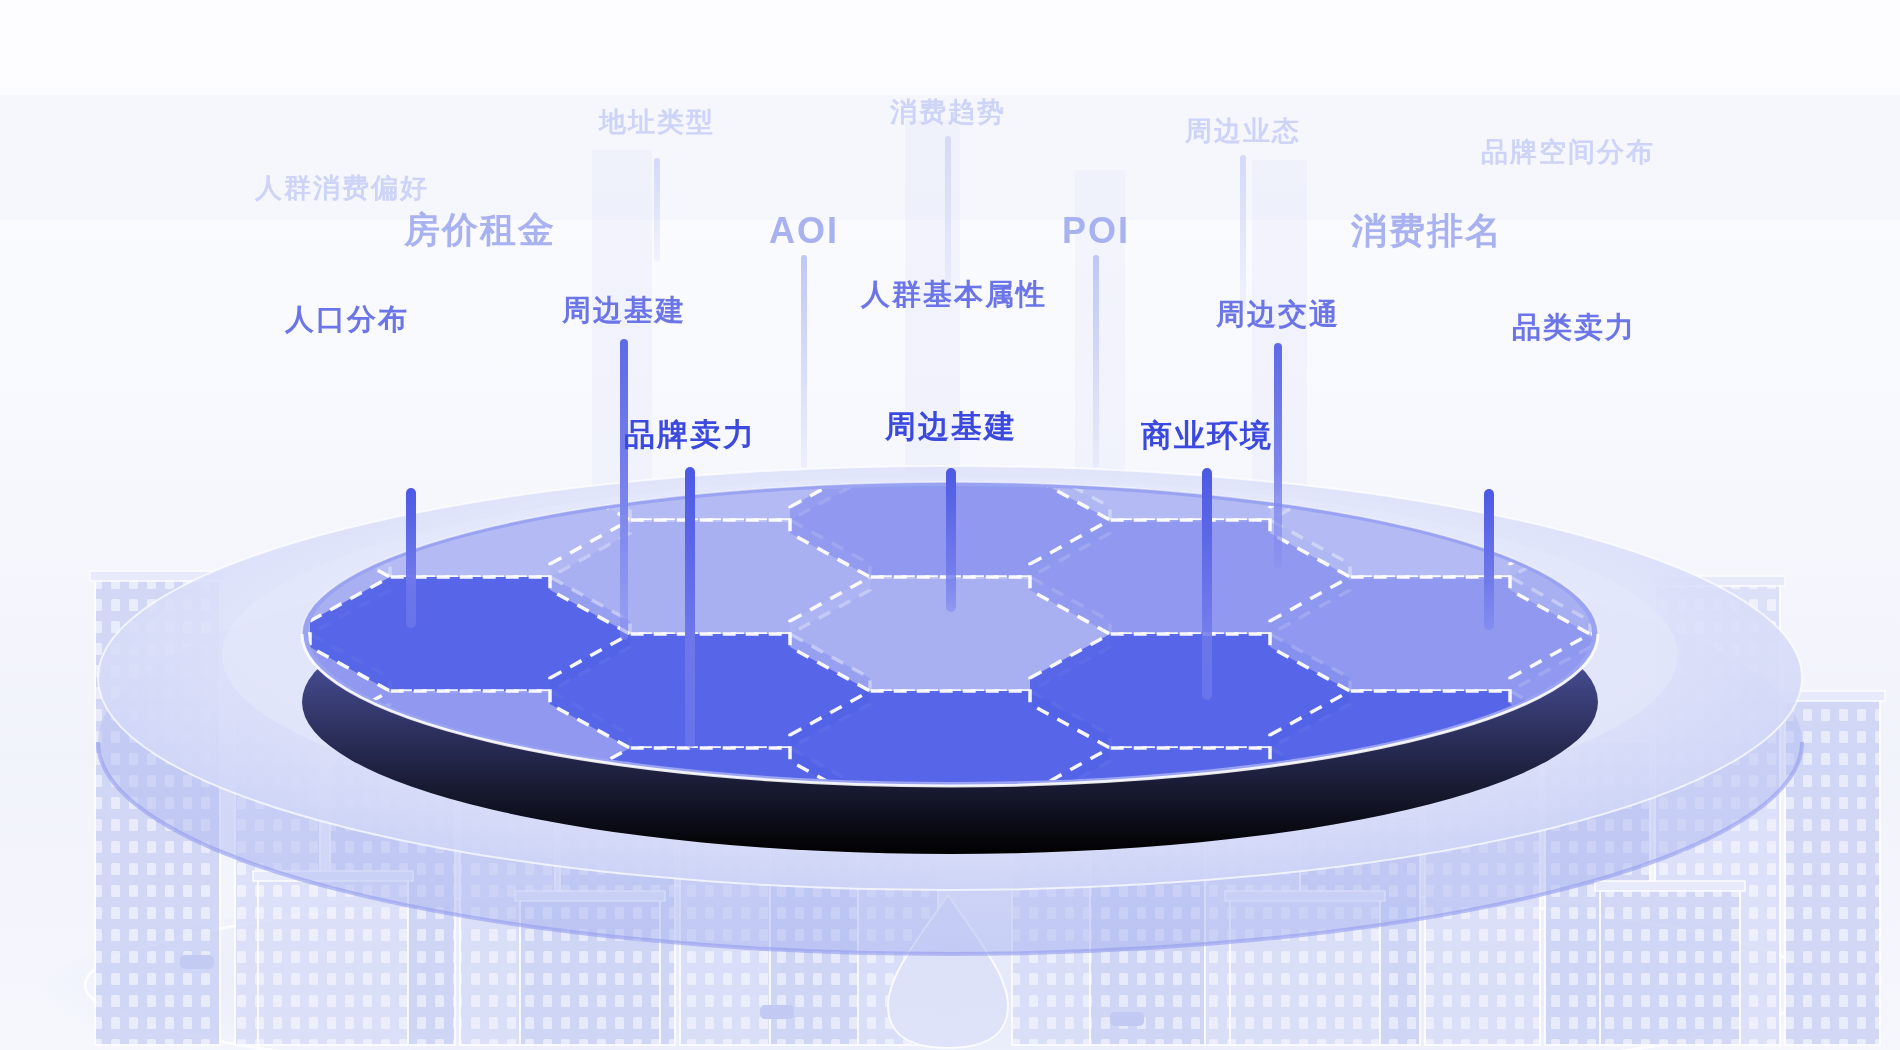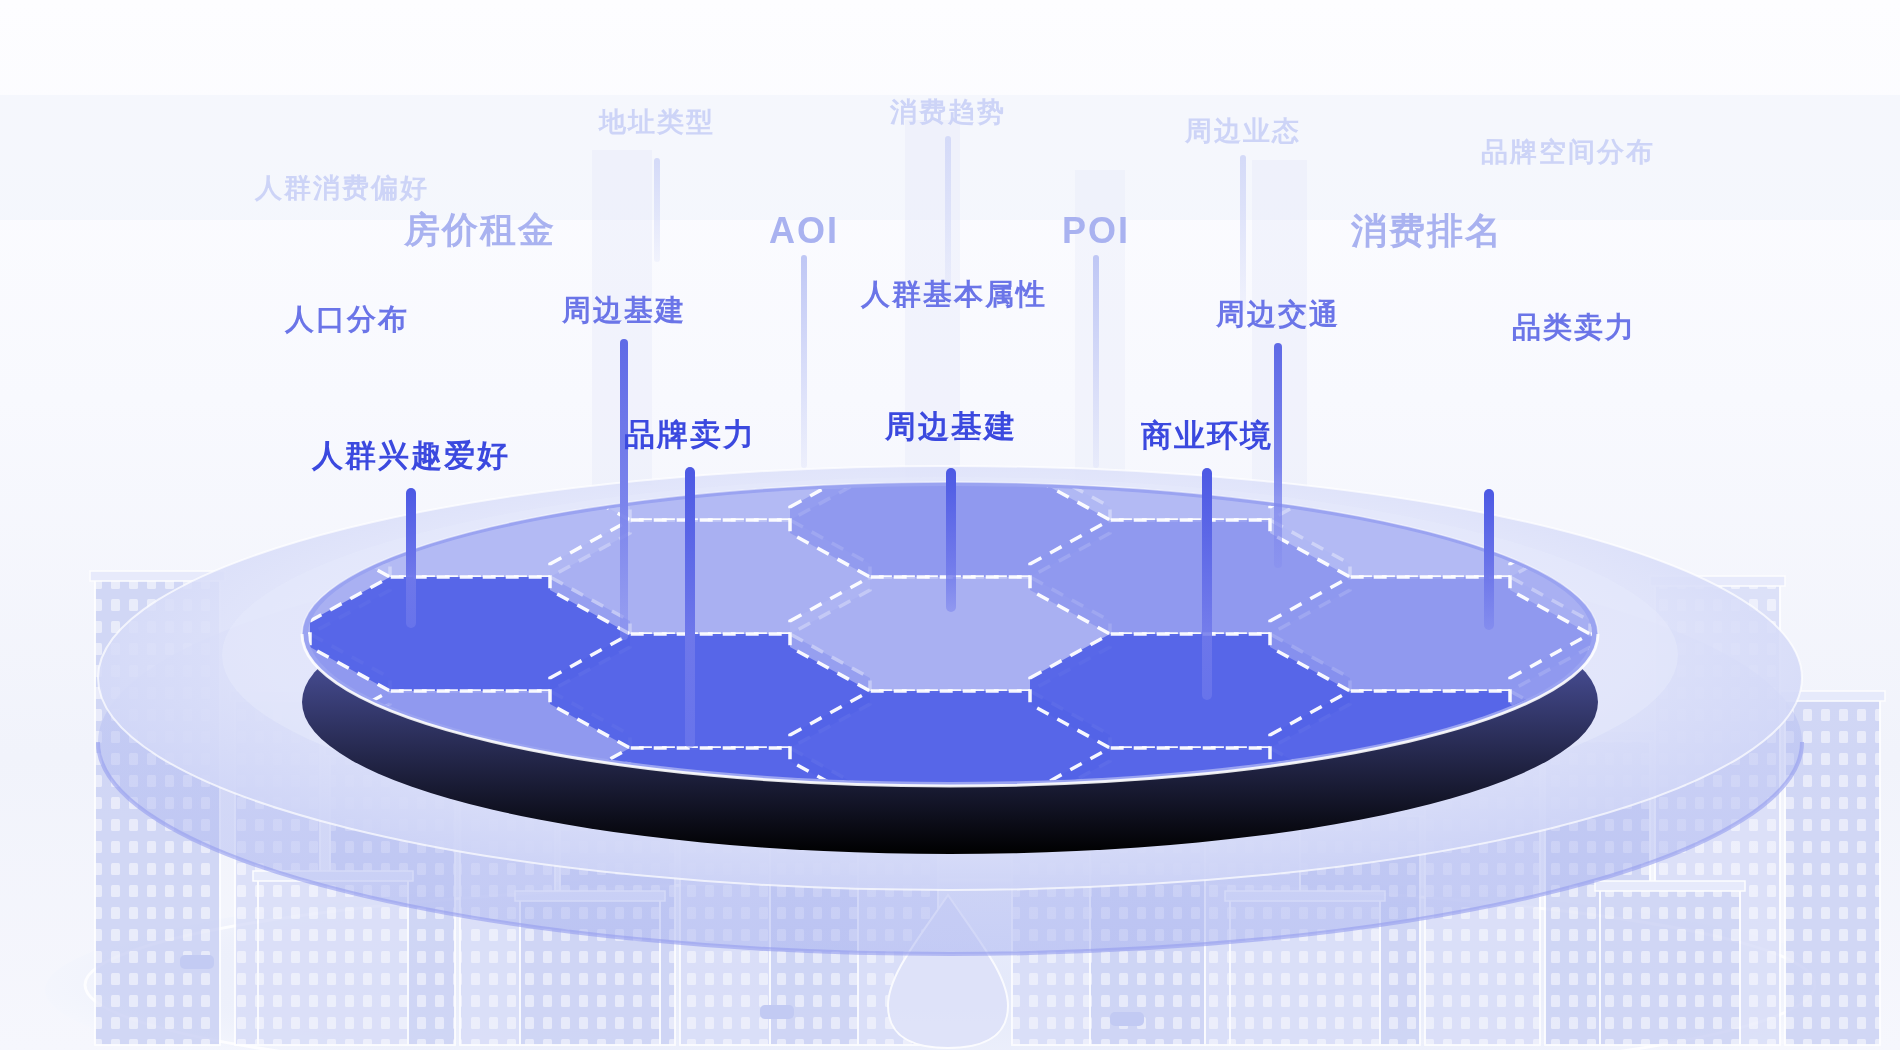--- a/index.html
+++ b/index.html
@@ -232,21 +232,20 @@
       <div class="lab t2" style="left: 1096px; top: 231px;">POI</div>
       <div class="lab t2" style="left: 1427px; top: 231px;">消费排名</div>
       <div class="lab t3" style="left: 331px; top: 320px; margin-left: 16px;">人口分布</div>
       <div class="stem t3" style="left: 624px; top: 339px; height: 301px;"></div>
       <div class="lab t3" style="left: 624px; top: 311px;">周边基建</div>
       <div class="lab t3" style="left: 954px; top: 295px;">人群基本属性</div>
       <div class="stem t3" style="left: 1278px; top: 343px; height: 225px;"></div>
       <div class="lab t3" style="left: 1278px; top: 315px;">周边交通</div>
       <div class="lab t3" style="left: 1574px; top: 328px;">品类卖力</div>
       <div class="stem t4" style="left: 411px; top: 488px; height: 140px;"></div>
-      <div class="lab t4" style="left: 411px; top: 456px;">人群兴趣爱好</div>
       <div class="stem t4" style="left: 690px; top: 467px; height: 281px;"></div>
       <div class="lab t4" style="left: 690px; top: 435px;">品牌卖力</div>
       <div class="stem t4" style="left: 951px; top: 468px; height: 144px;"></div>
       <div class="lab t4" style="left: 951px; top: 427px;">周边基建</div>
       <div class="stem t4" style="left: 1207px; top: 468px; height: 232px;"></div>
       <div class="lab t4" style="left: 1207px; top: 436px;">商业环境</div>
       <div class="stem t4" style="left: 1489px; top: 489px; height: 141px;"></div>
     </div>
 
 </div>

